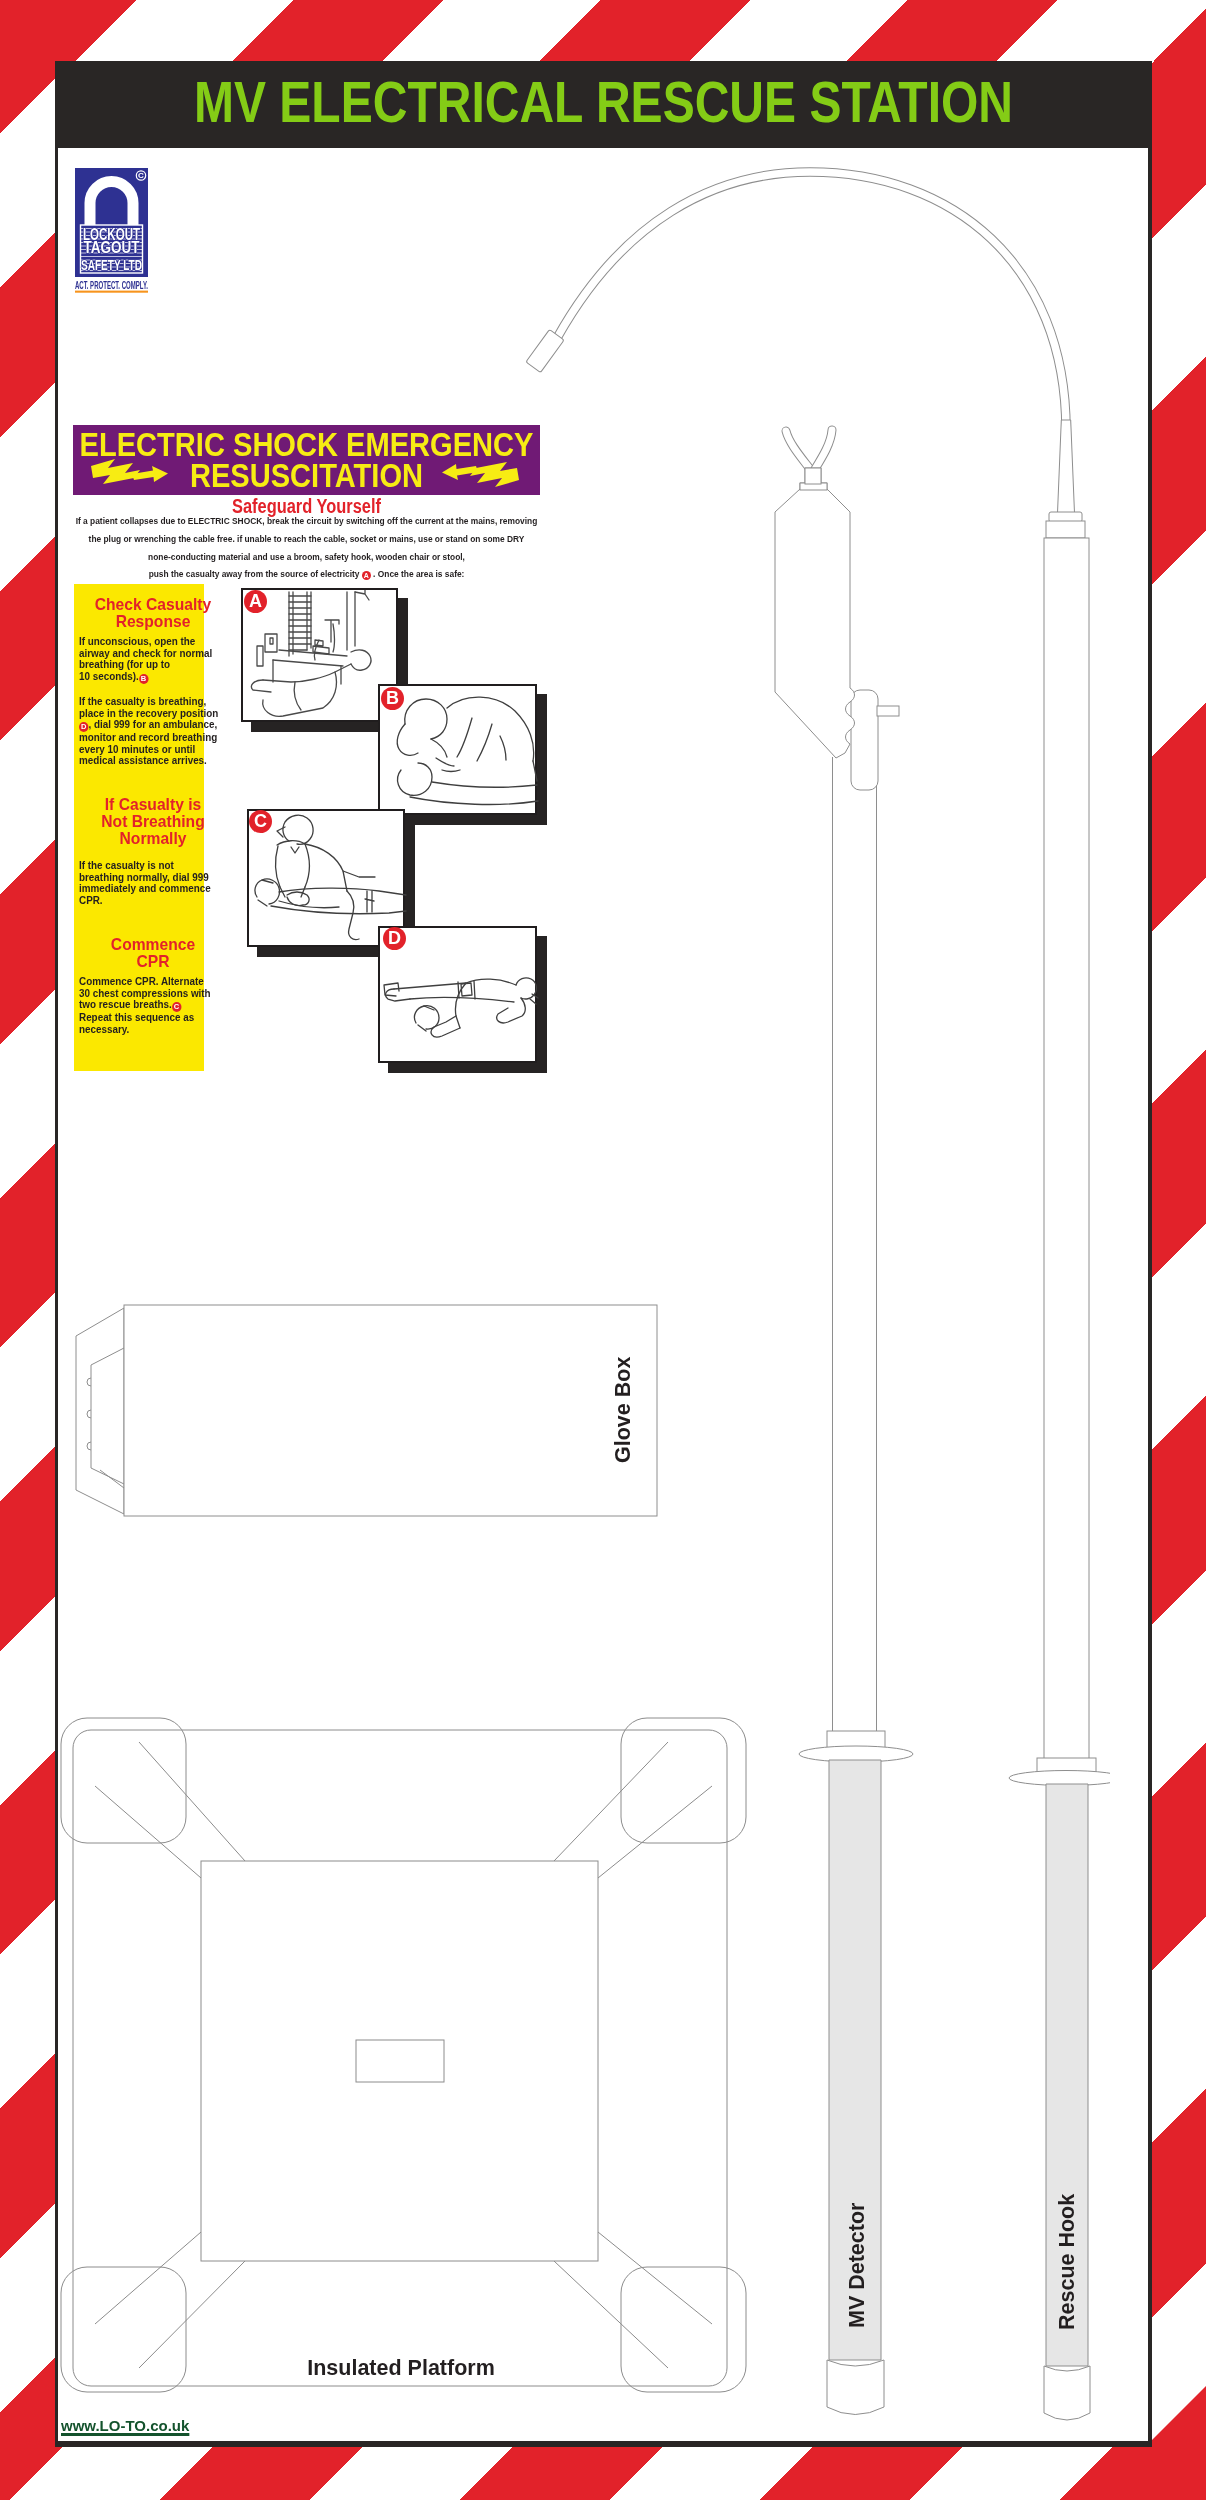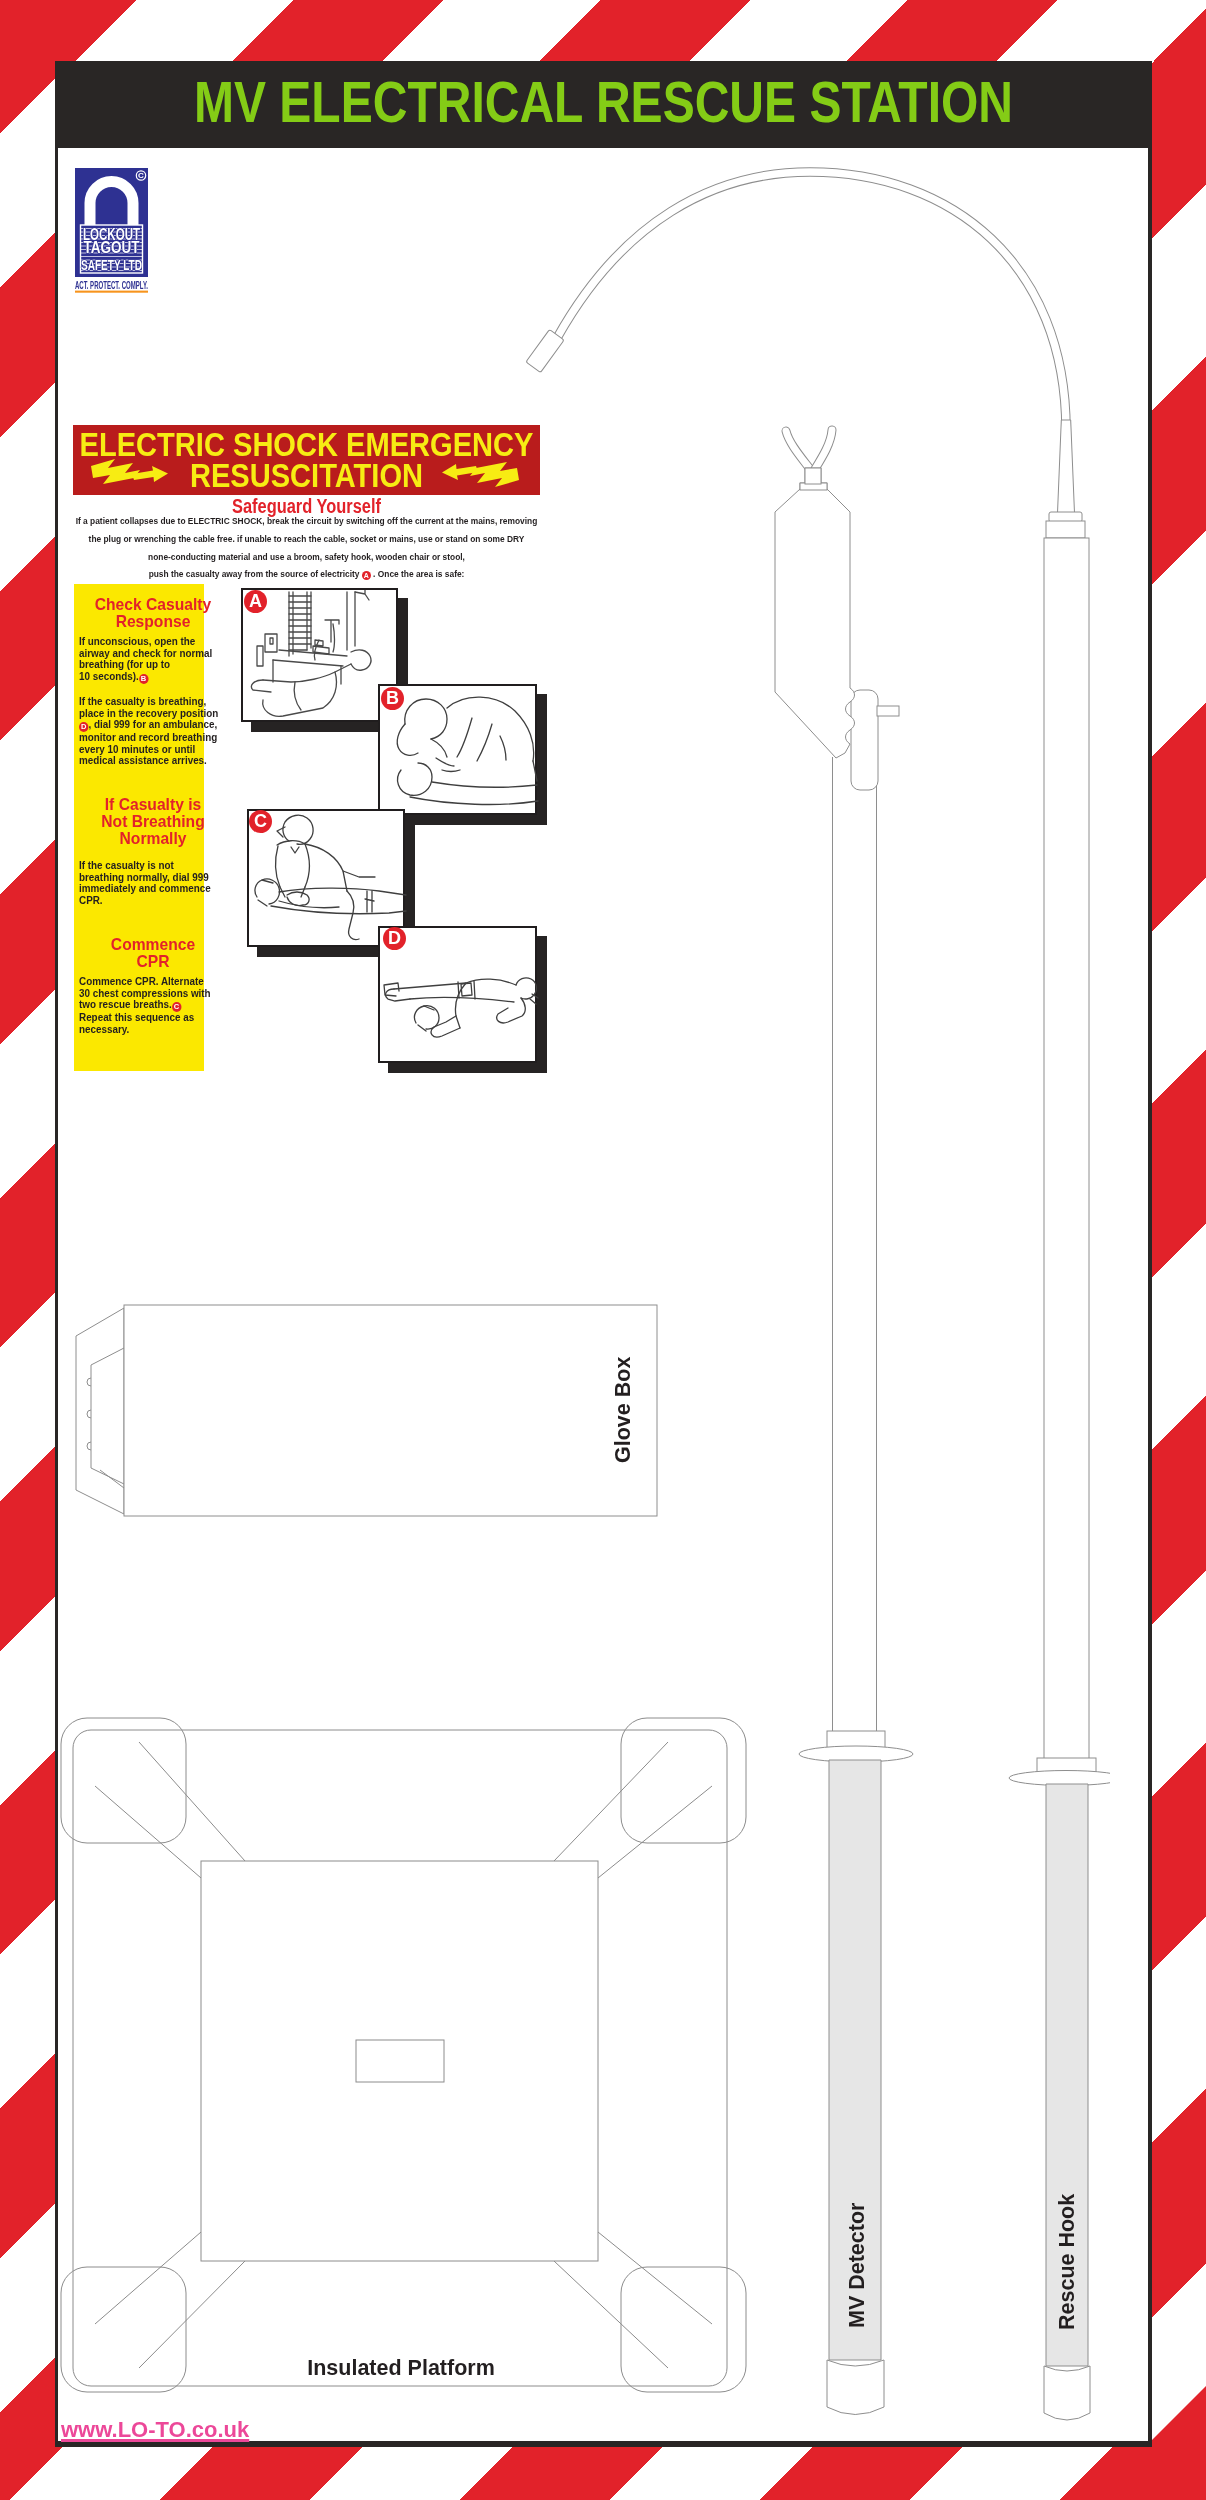--- a/index.html
+++ b/index.html
@@ -58,21 +58,21 @@
     <line x1="6" y1="102.5" x2="67" y2="102.5"></line>
   </g>
   <text x="36.5" y="71.8" font-size="16" fill="#ffffff" text-anchor="middle" font-weight="bold" style="paint-order:stroke;stroke:#2e3192;stroke-width:1.6px;" textLength="57" lengthAdjust="spacingAndGlyphs">LOCKOUT</text>
   <text x="36.5" y="85.3" font-size="16" fill="#ffffff" text-anchor="middle" font-weight="bold" style="paint-order:stroke;stroke:#2e3192;stroke-width:1.6px;" textLength="56" lengthAdjust="spacingAndGlyphs">TAGOUT</text>
   <text x="36.5" y="101.9" font-size="14.5" fill="#ffffff" text-anchor="middle" font-weight="bold" style="paint-order:stroke;stroke:#2e3192;stroke-width:1.4px;" textLength="61" lengthAdjust="spacingAndGlyphs">SAFETY LTD</text>
   <text x="0" y="120.5" font-size="11.5" fill="#2e3192" font-weight="bold" textLength="73" lengthAdjust="spacingAndGlyphs">ACT. PROTECT. COMPLY.</text>
   <rect x="0" y="122.6" width="73" height="2.1" fill="#f7941d"></rect>
 </svg>
 </div>
 
-<div class="abs" id="shock" style="left:73px;top:425px;width:467px;height:70px;background:#b91c1c;">
+<div class="abs" id="shock" style="left:73px;top:425px;width:467px;height:70px;background:#701a75;">
   <div class="abs b" style="left:-120px;top:2px;width:707px;text-align:center;font-size:34px;line-height:34px;color:#f7ec13;transform:scaleX(0.855);transform-origin:50% 0;white-space:nowrap;">ELECTRIC SHOCK EMERGENCY</div>
   <div class="abs b" style="left:0;top:33px;width:467px;text-align:center;font-size:34px;line-height:34px;color:#f7ec13;transform:scaleX(0.855);transform-origin:50% 0;white-space:nowrap;">RESUSCITATION</div>
   <svg class="abs" style="left:17px;top:34px;" width="78" height="30" viewBox="0 0 78 30">
     <path d="M 1 7 L 25 0 L 18 9 L 43 4 L 35 14 L 50 11 L 44 19 L 13 25 L 20 16 L 3 19 Z" fill="#f7ec13"></path>
     <path d="M 42 15 L 63 11.5 L 62 7 L 78 14.5 L 64 23 L 63.5 18 L 44 21 Z" fill="#f7ec13"></path>
   </svg>
   <svg class="abs" style="left:367px;top:32px;" width="80" height="30" viewBox="0 0 80 30">
     <path d="M 79 23 L 55 30 L 62 21 L 37 26 L 45 16 L 30 19 L 36 11 L 67 5 L 60 14 L 77 11 Z" fill="#f7ec13"></path>
     <path d="M 38 15 L 17 18.5 L 18 23 L 2 15.5 L 16 7 L 16.5 12 L 36 9 Z" fill="#f7ec13"></path>
   </svg>
@@ -288,13 +288,13 @@
 
     <rect x="218" y="1861" width="397" height="400"></rect>
 
     <rect x="373" y="2040" width="88" height="42"></rect>
   </g>
 
   <text x="418" y="2375" font-size="21.5" font-weight="bold" fill="#231f20" text-anchor="middle" font-family="Liberation Sans, sans-serif">Insulated Platform</text>
 </svg>
 </div>
 
-<div class="abs b" style="left:61px;top:2417px;font-size:22px;color:#ec4899;text-decoration:underline;text-decoration-thickness:2.5px;text-underline-offset:2px;">www.LO-TO.co.uk</div>
+<div class="abs b" style="left:61px;top:2417px;font-size:15px;color:#14532d;text-decoration:underline;text-decoration-thickness:2.5px;text-underline-offset:2px;">www.LO-TO.co.uk</div>
 
 </body></html>

